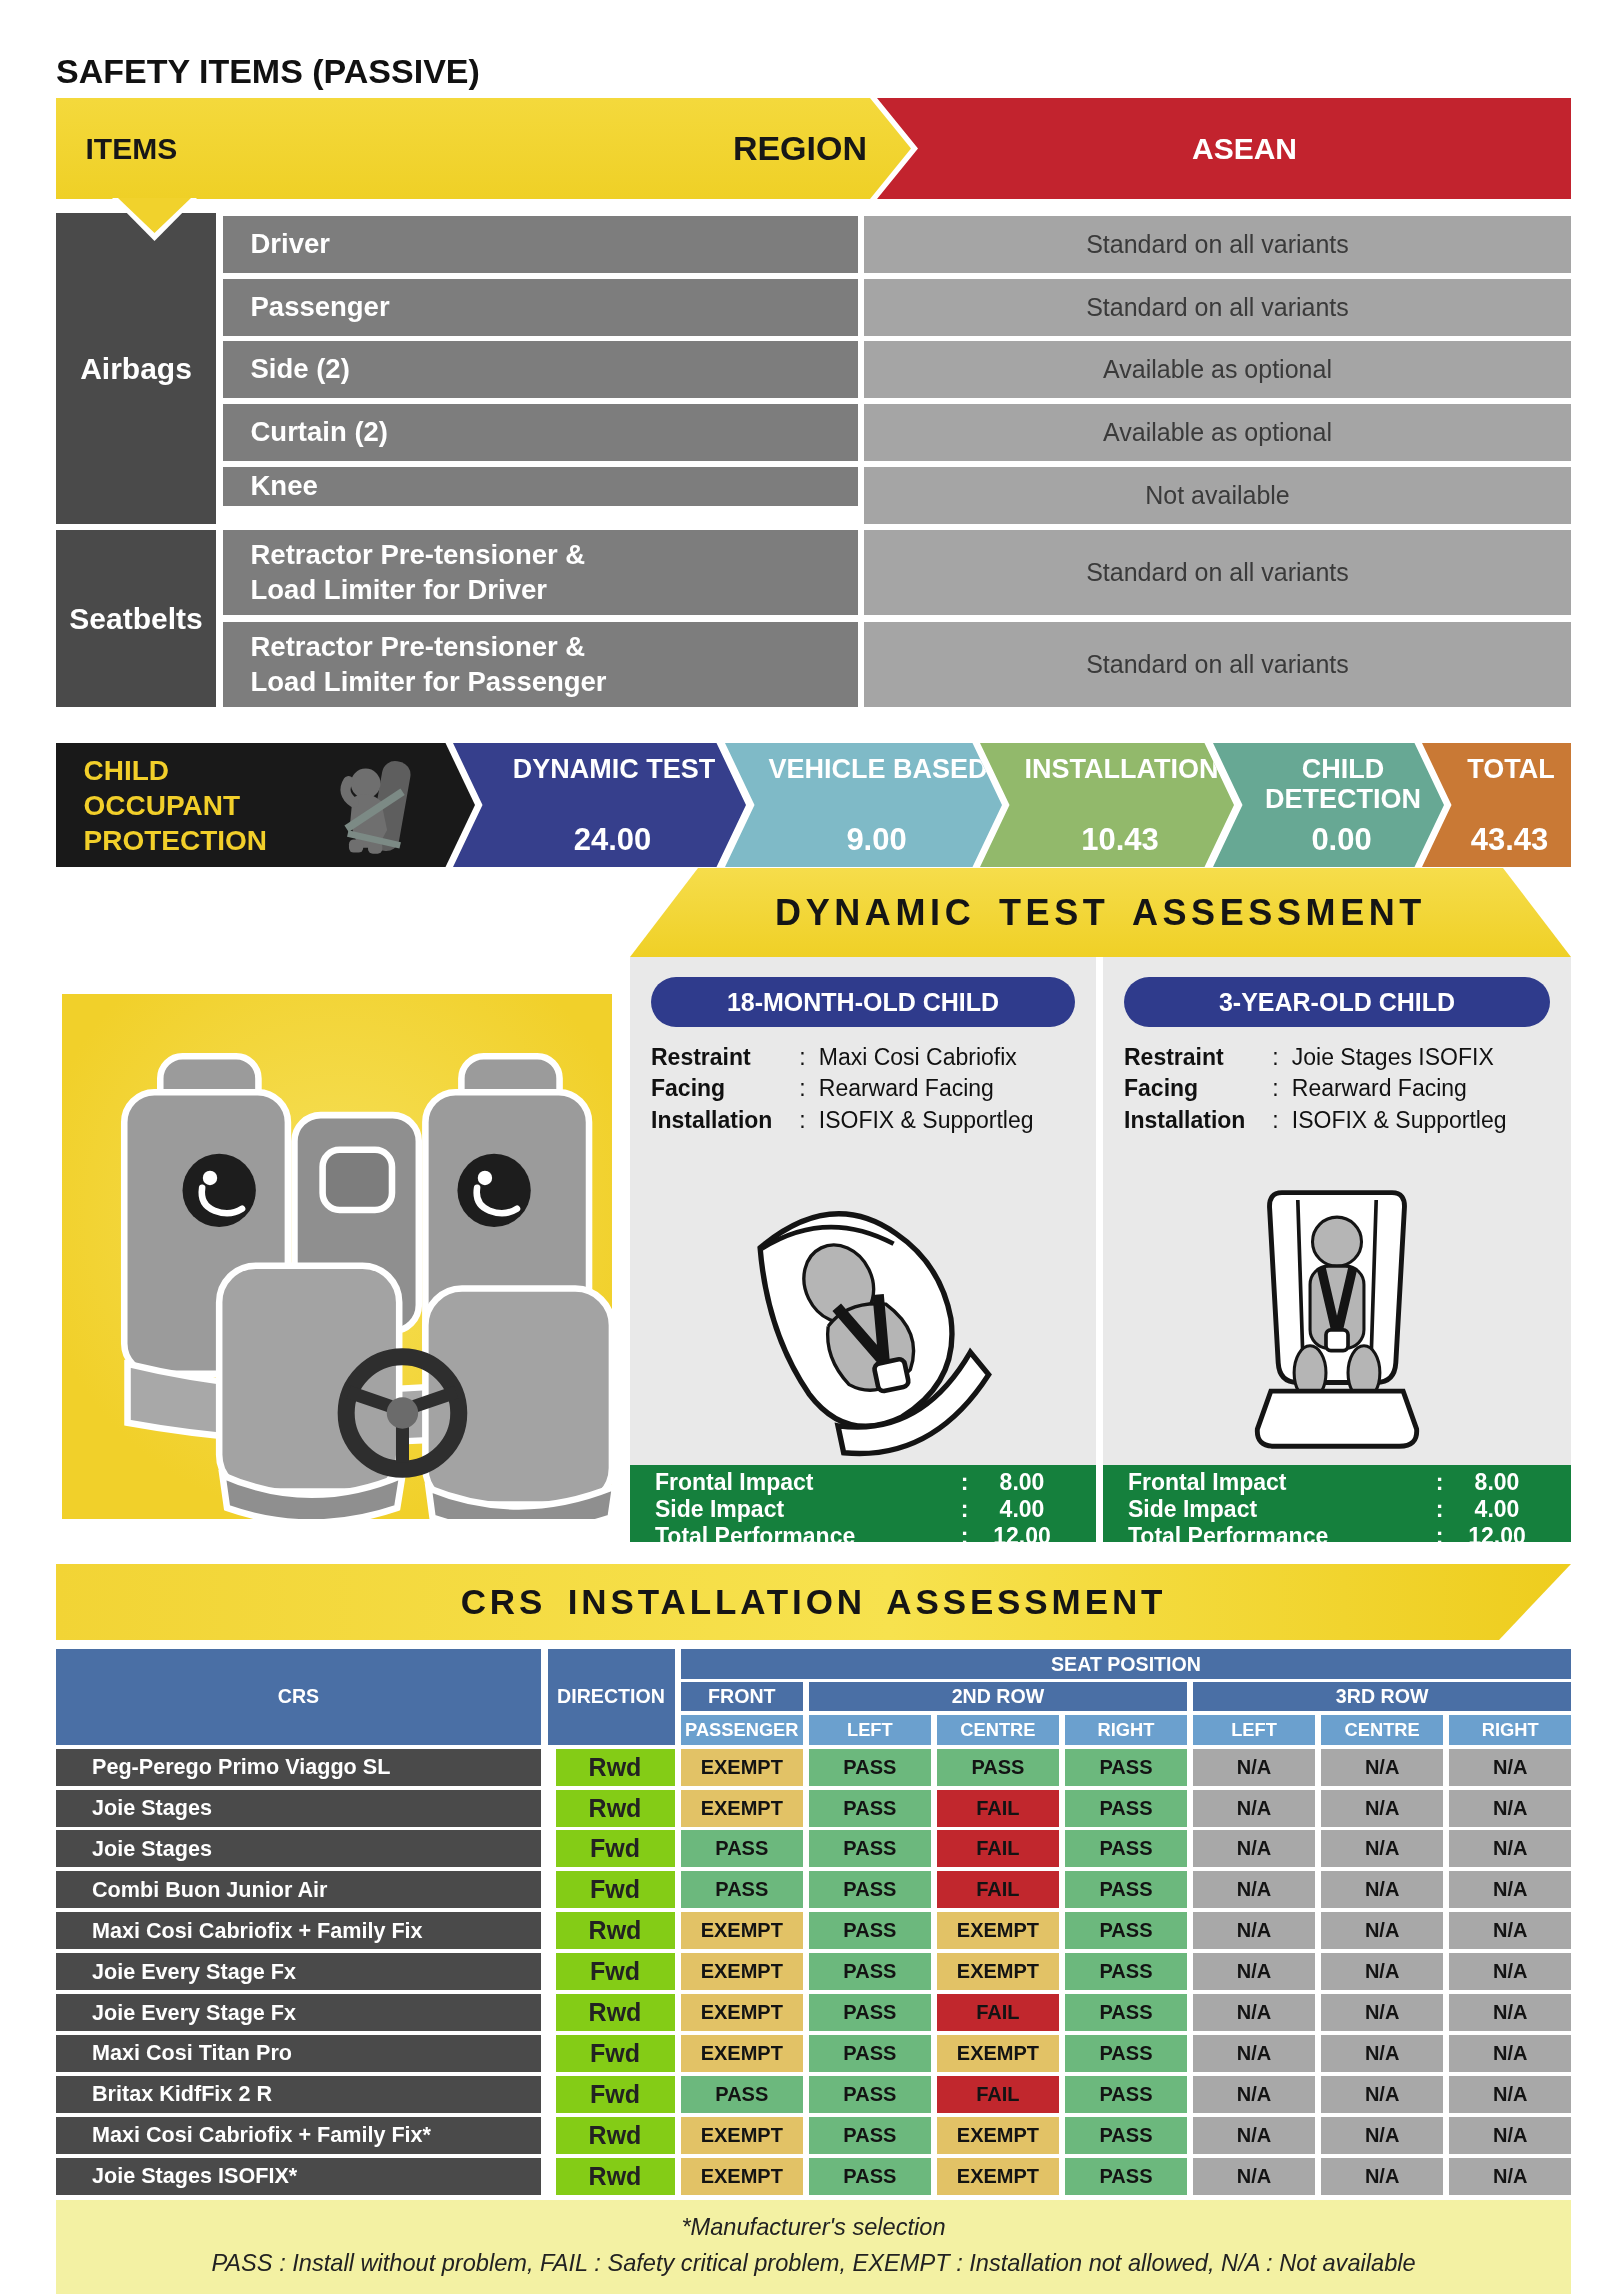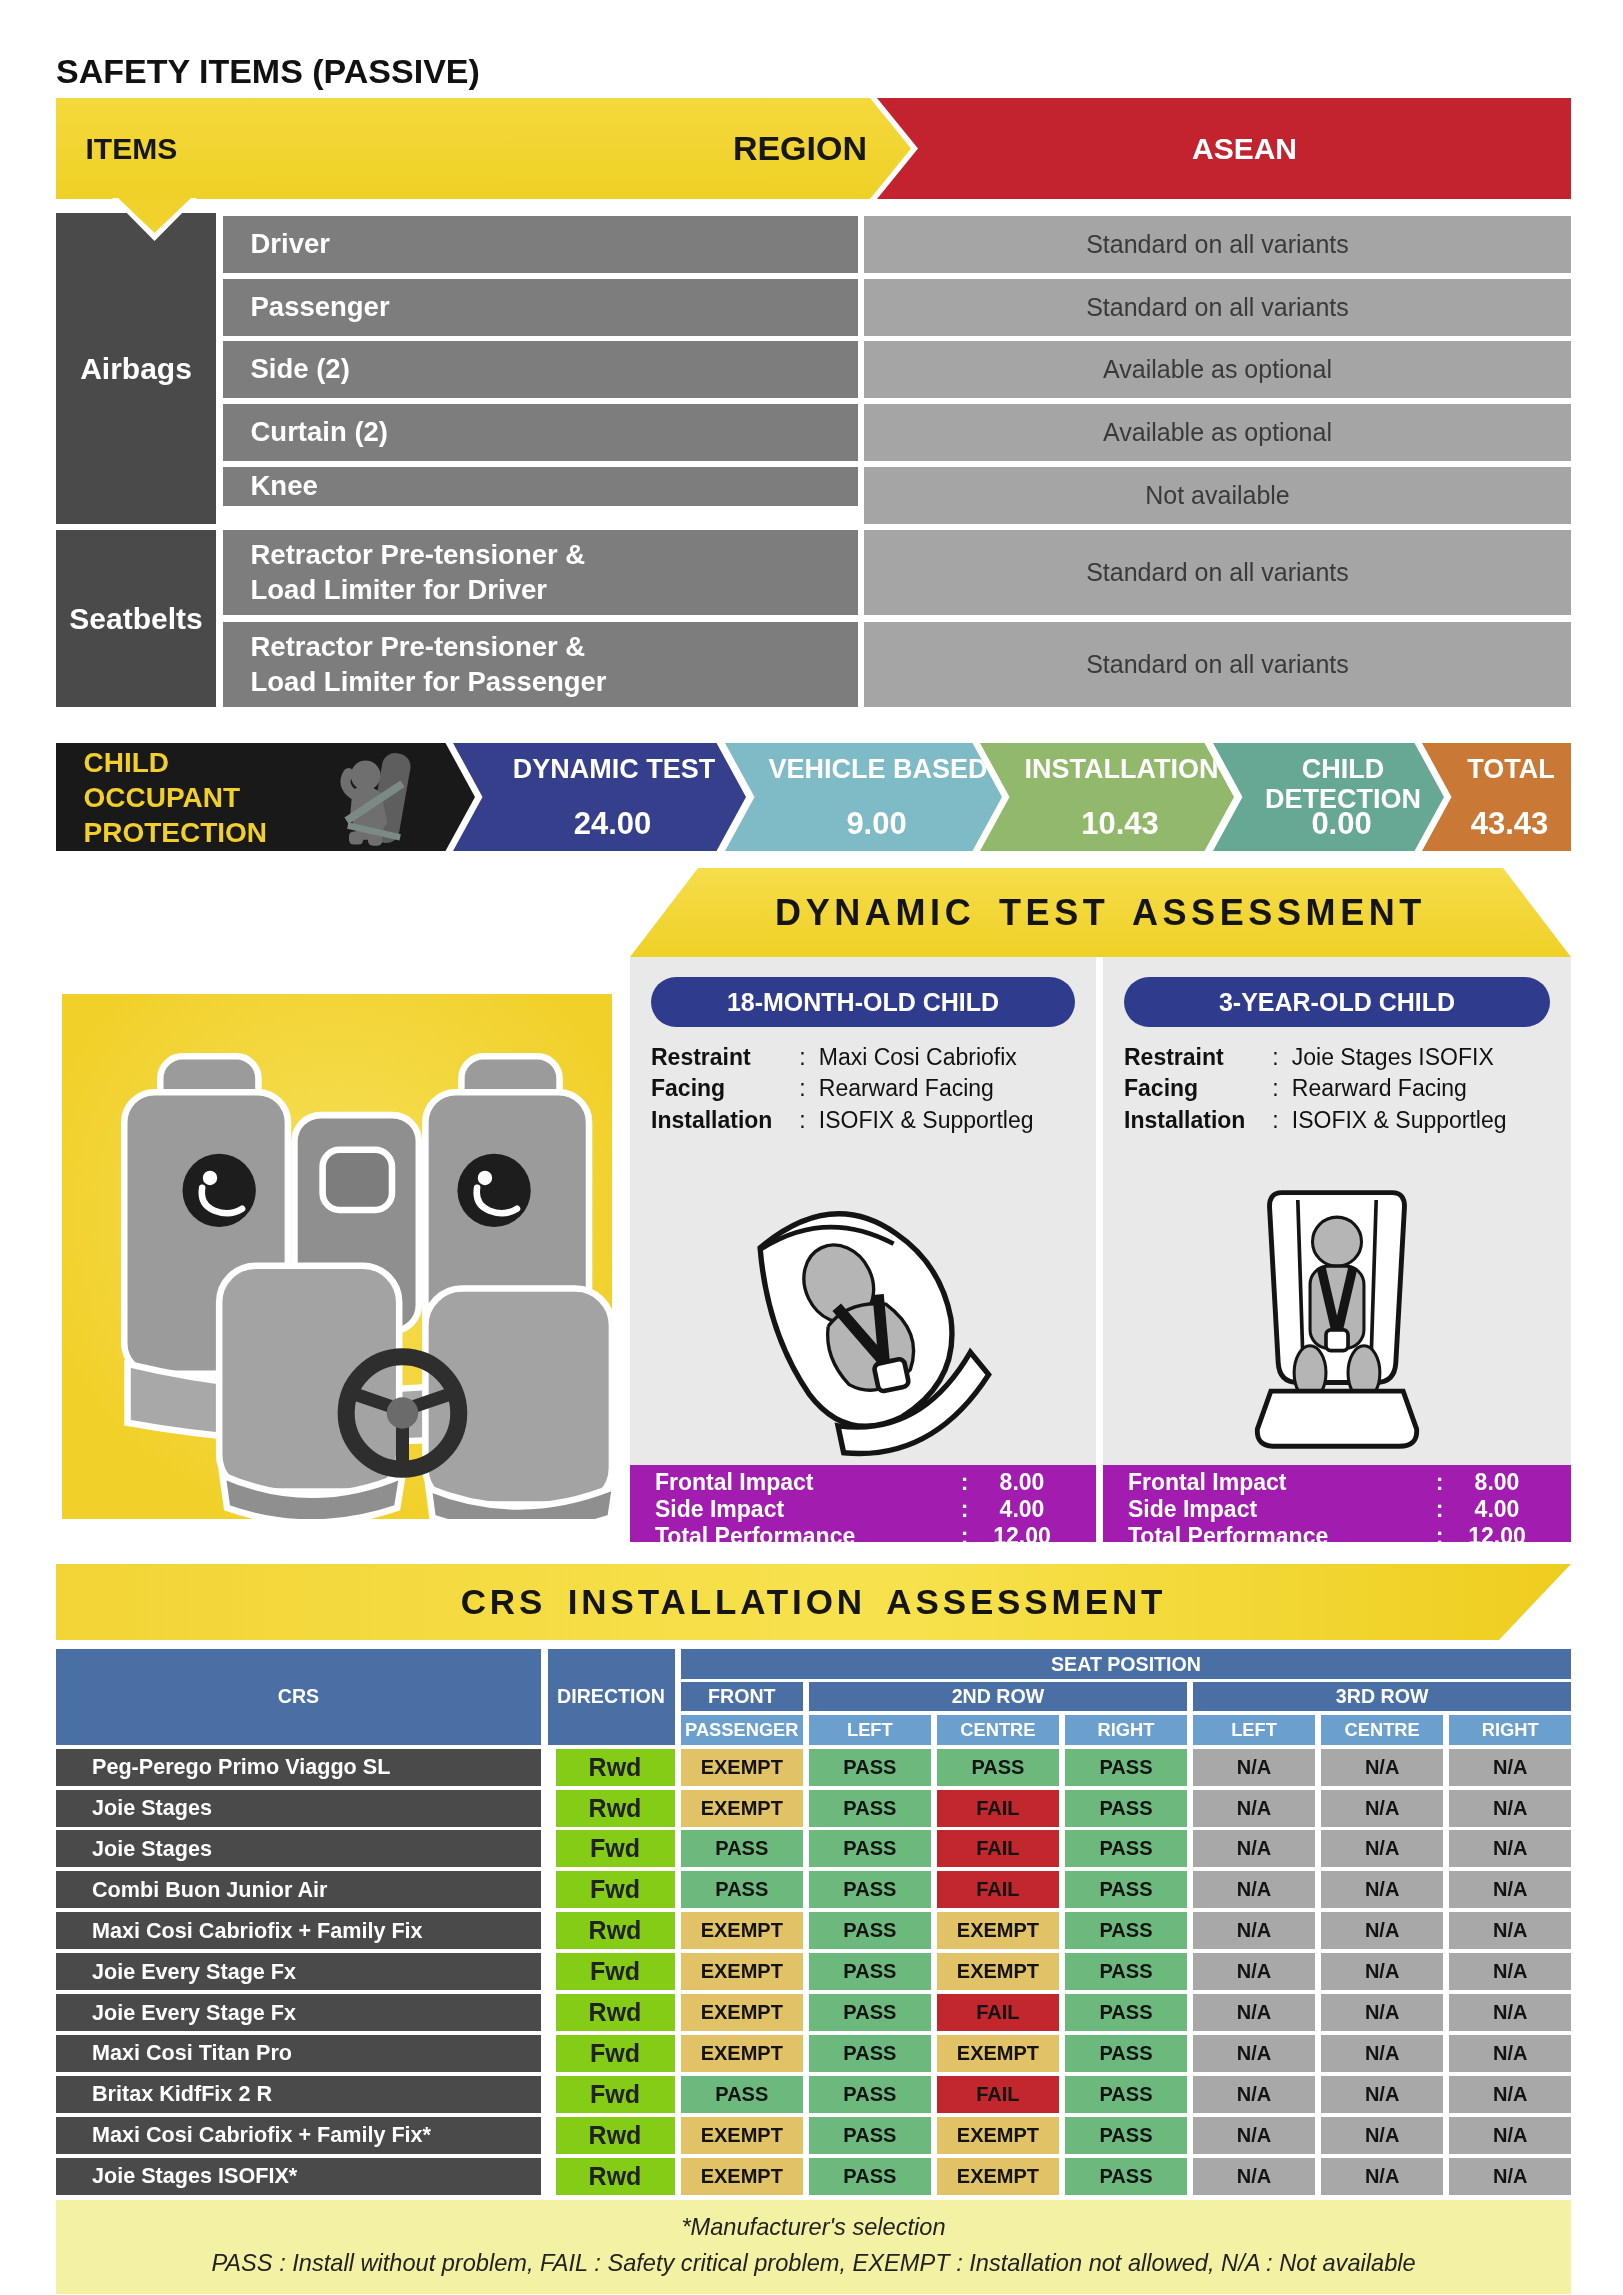--- a/index.html
+++ b/index.html
@@ -27,21 +27,21 @@
      clip-path:polygon(0 0,100% 0,50% 100%);z-index:4;}
   .cat-cell{left:0;width:160px;background:#4a4a4a;display:flex;align-items:center;justify-content:center;
      color:#fff;font-size:30px;font-weight:bold;z-index:2;}
   .item-cell{left:167px;width:635px;background:#7d7d7d;display:flex;align-items:center;
      padding-left:27.5px;box-sizing:border-box;color:#fff;font-size:27.5px;font-weight:bold;white-space:pre-line;line-height:1.25;}
   .val-cell{left:808px;width:707px;background:#a5a5a5;display:flex;align-items:center;justify-content:center;
      color:#3a3a3a;font-size:25px;}
 
   
   .cop{left:56px;top:743px;width:1515px;height:108px;}
-  .seg{top:0;height:108px;}
+  .seg{top:0;height:124px;}
   .seg-mid{clip-path:polygon(0 0,calc(100% - 29.5px) 0,100% 50%,calc(100% - 29.5px) 100%,0 100%,29.5px 50%);}
   .seg-first{clip-path:polygon(0 0,calc(100% - 29.5px) 0,100% 50%,calc(100% - 29.5px) 100%,0 100%);}
   .seg-last{clip-path:polygon(0 0,100% 0,100% 100%,0 100%,29.5px 50%);}
   .seg-label{margin-top:10.5px;padding:0 9.2px 0 38px;text-align:center;color:#fff;font-size:27px;font-weight:bold;line-height:1.12;white-space:pre-line;}
   .seg-value{position:absolute;bottom:9.2px;left:34px;right:7.9px;text-align:center;color:#fff;font-size:31px;font-weight:bold;}
   .cop-black{left:0;width:419px;background:#191919;display:flex;align-items:center;}
   .cop-title{margin-left:27.5px;color:#f2cf2a;font-size:28px;font-weight:bold;line-height:1.25;white-space:pre-line;}
   .cop-icon{margin-left:auto;margin-right:56px;}
 
   
@@ -55,21 +55,21 @@
      background:radial-gradient(circle at 50% 42%,#f6e059,#f1d02a 75%);}
   .panel-col{top:957px;height:585px;background:#e9e9e9;}
   .col-l{left:630px;width:466px;}
   .col-r{left:1103px;width:468px;}
   .pill{margin:19.6px auto 0 auto;width:calc(100% - 42px);height:50px;border-radius:25px;
      background:#2f3b8c;color:#fff;text-align:center;line-height:50px;font-size:25px;font-weight:bold;}
   .specs{margin:17px 0 0 21px;display:grid;grid-template-columns:143px 14.4px auto;
      column-gap:5.2px;row-gap:4.6px;font-size:23px;color:#111;}
   .spec-label{font-weight:bold;}
   .illus{position:absolute;left:0;right:0;top:226px;bottom:80px;display:flex;align-items:center;justify-content:center;}
-  .scorebar{position:absolute;left:0;right:0;bottom:0;height:77px;background:#a21caf;
+  .scorebar{position:absolute;left:0;right:0;bottom:0;height:77px;background:#15803d;
      display:grid;grid-template-rows:1fr 1fr 1fr;align-items:center;padding:3.9px 25px;box-sizing:border-box;}
   .score-row{display:grid;grid-template-columns:1fr 17px 98px;color:#fff;font-size:23px;font-weight:bold;}
   .score-colon{text-align:center;}
   .score-val{text-align:center;}
 
   
   .crs{left:56px;top:1564px;width:1515px;}
   .crs-banner{width:100%;height:76px;background:linear-gradient(90deg,#f2d435,#f7e24e 55%,#eecd1e);
      clip-path:polygon(0 0,100% 0,calc(100% - 72px) 100%,0 100%);
      text-align:center;line-height:76px;font-size:35px;font-weight:bold;color:#151515;

